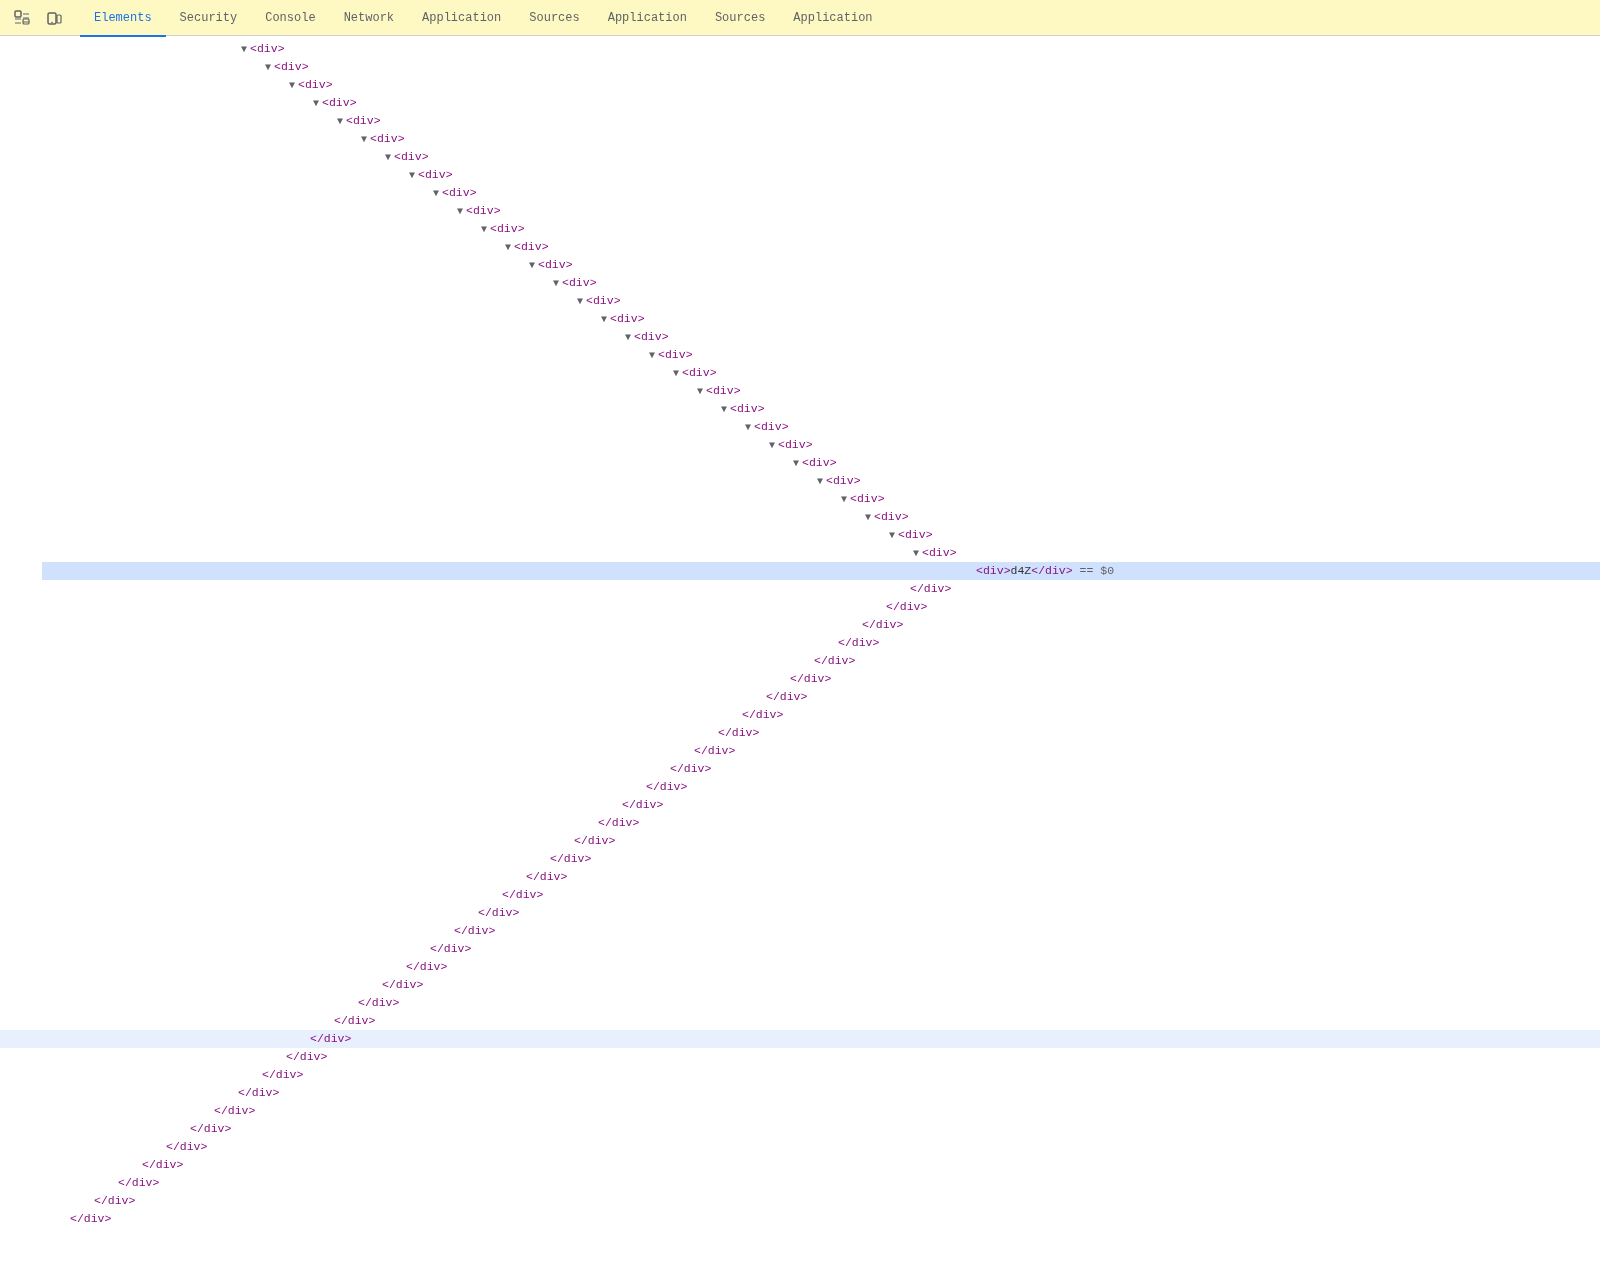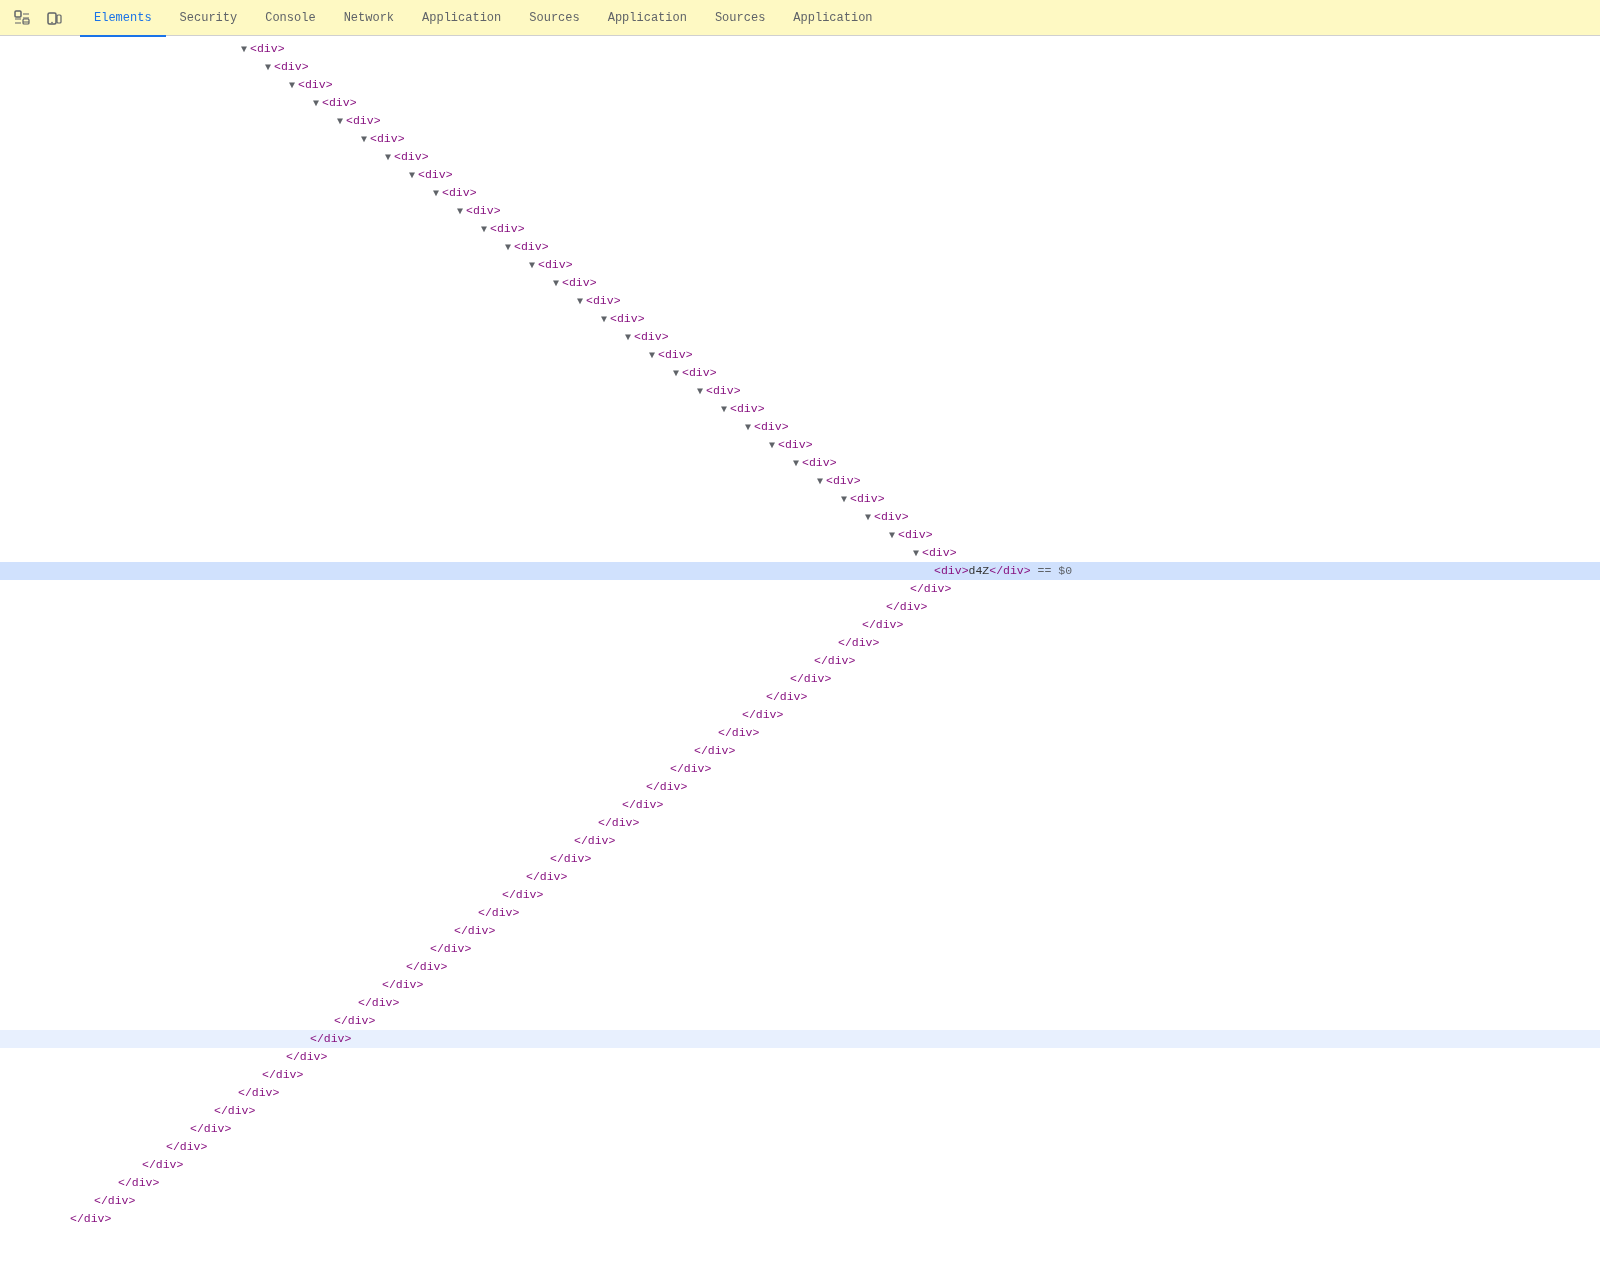--- a/index.html
+++ b/index.html
@@ -90,20 +90,21 @@
       display: block;
       white-space: nowrap;
       padding: 0 4px;
       cursor: default;
       height: 18px;
       line-height: 18px;
     }
 
     .html-line.selected {
       background: #d0e1fd;
+      margin-left: 42px;
     }
 
     .html-line.highlighted {
       background: #e8f0fe;
     }
 
     .tag-name {
       color: #881280;
     }
 

